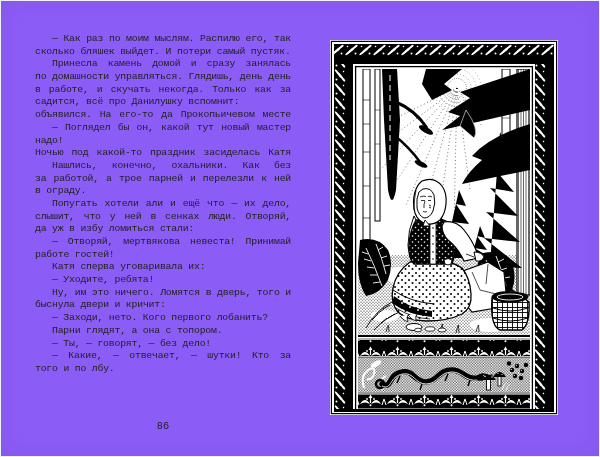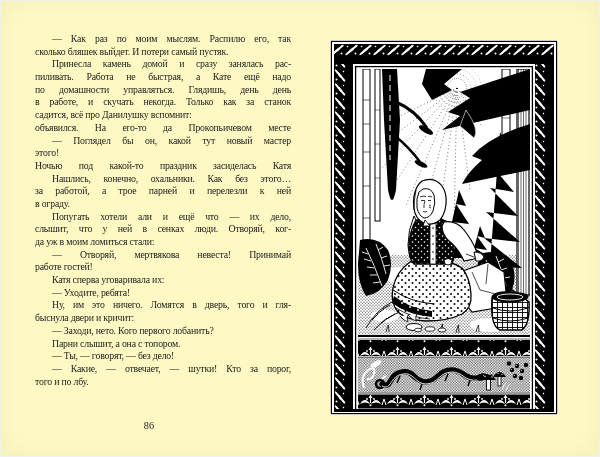--- a/index.html
+++ b/index.html
@@ -1,88 +1,87 @@
 <!DOCTYPE html>
 <html><head>
 <meta charset="utf-8">
 <style>
   html,body{margin:0;padding:0;background:#ffffff;}
   .spread{
-    position:relative;width:600px;height:457px;background:#fef9c3;overflow:hidden;
-    font-family:Liberation Serif, serif;
+    position:relative;width:600px;height:457px;background:#8b5cf6;overflow:hidden;
+    font-family:Liberation Mono, monospace;
     box-shadow: inset 0 0 0 1px #f0f0f0, inset 0 0 24px rgba(0,0,0,.05);
   }
   .text-block{position:absolute;left:35px;top:33px;width:256px;color:#222;}
   .line{height:12.7px;line-height:12.7px;font-size:9.8px;letter-spacing:-0.2px;overflow:hidden;}
   .line.j{text-align:justify;text-align-last:justify;}
   .line.i{text-indent:17px;}
-  .page-number{position:absolute;left:21px;top:420px;width:256px;text-align:center;
+  .page-number{position:absolute;left:35px;top:420px;width:256px;text-align:center;
     font-size:10.3px;color:#222;}
   .illus{position:absolute;left:330px;top:40px;width:228px;height:375px;}
   .illus svg{display:block;width:228px;height:375px;}
 </style>
 </head>
 <body>
 
 <div class="spread">
 
   <div class="page-left">
     <div class="text-block">
 
         <div class="line j i">— Как раз по моим мыслям. Распилю его, так</div>
 
         <div class="line">сколько бляшек выйдет. И потери самый пустяк.</div>
 
         <div class="line j i">Принесла камень домой и сразу занялась рас-</div>
 
-        <div class="line j">пиливать. Работа не быстрая, а Кате ещё надо</div>
 
         <div class="line j">по домашности управляться. Глядишь, день день</div>
 
         <div class="line j">в работе, и скучать некогда. Только как за станок</div>
 
         <div class="line">садится, всё про Данилушку вспомнит:</div>
 
         <div class="line j">объявился. На его-то да Прокопьичевом месте</div>
 
         <div class="line j i">— Поглядел бы он, какой тут новый мастер</div>
 
-        <div class="line">этого!</div>
+        <div class="line">надо!</div>
 
         <div class="line j">Ночью под какой-то праздник засиделась Катя</div>
 
         <div class="line j i">Нашлись, конечно, охальники. Как без этого…</div>
 
         <div class="line j">за работой, а трое парней и перелезли к ней</div>
 
         <div class="line">в ограду.</div>
 
         <div class="line j i">Попугать хотели али и ещё что — их дело,</div>
 
 
         <div class="line j">слышит, что у ней в сенках люди. Отворяй, ког-</div>
 
-        <div class="line">да уж в моим ломиться стали:</div>
+        <div class="line">да уж в избу ломиться стали:</div>
 
         <div class="line j i">— Отворяй, мертвякова невеста! Принимай</div>
 
         <div class="line">работе гостей!</div>
 
         <div class="line i">Катя сперва уговаривала их:</div>
 
         <div class="line i">— Уходите, ребята!</div>
 
         <div class="line j i">Ну, им это ничего. Ломятся в дверь, того и гля-</div>
 
 
         <div class="line">быснула двери и кричит:</div>
 
         <div class="line i">— Заходи, нето. Кого первого лобанить?</div>
 
-        <div class="line i">Парни слышит, а она с топором.</div>
+        <div class="line i">Парни глядят, а она с топором.</div>
 
         <div class="line i">— Ты, — говорят, — без дело!</div>
 
         <div class="line j i">— Какие, — отвечает, — шутки! Кто за порог,</div>
 
         <div class="line">того и по лбу.</div>
       </div>
     <div class="page-number">86</div>
   </div>
 

